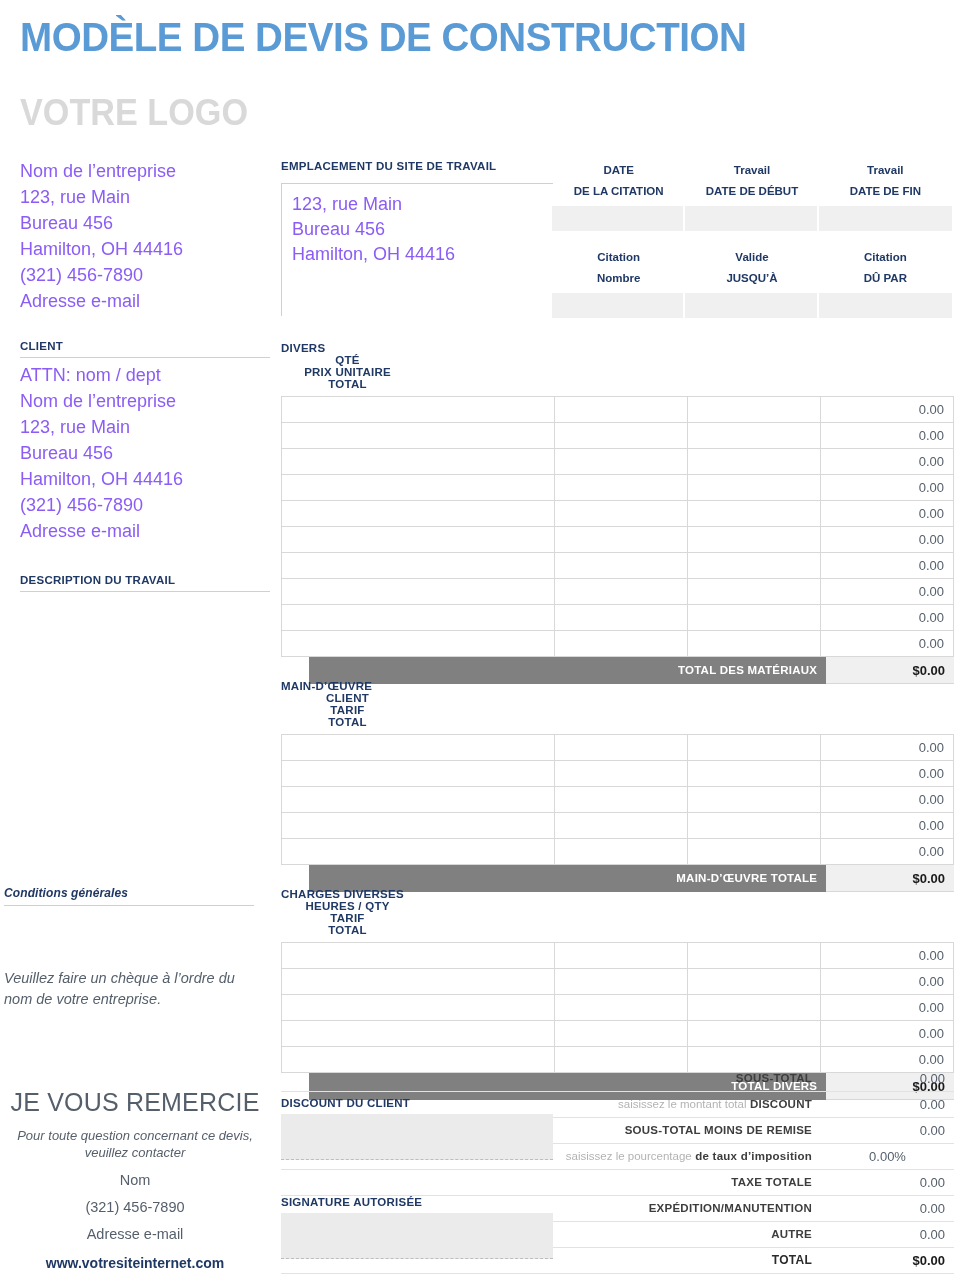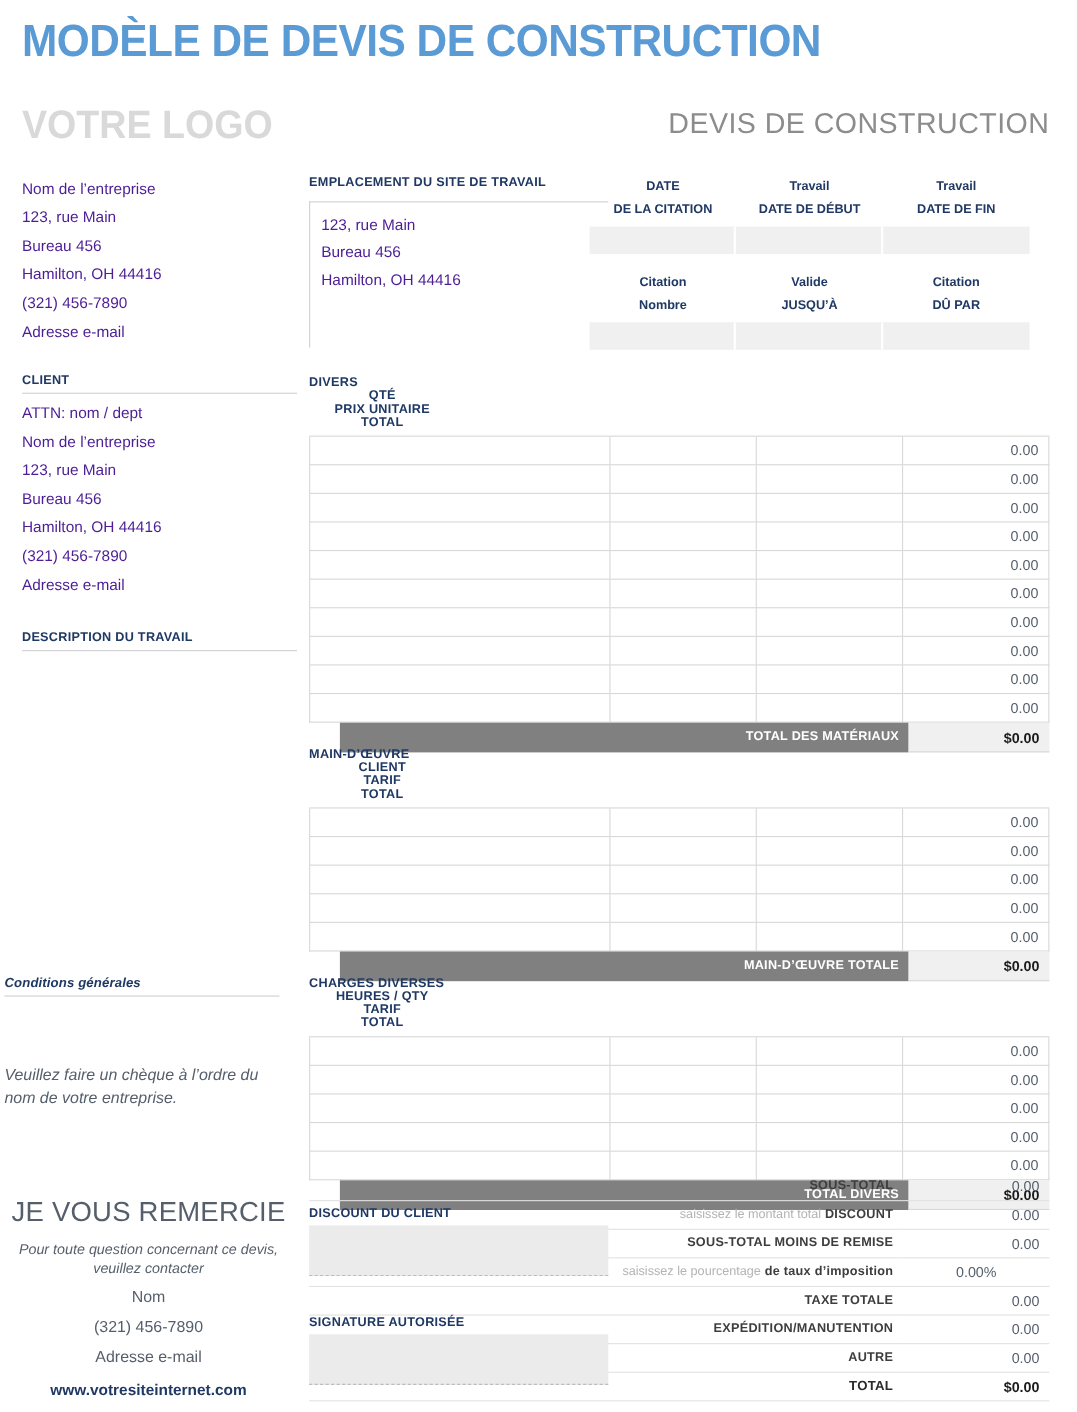--- a/index.html
+++ b/index.html
@@ -43,22 +43,22 @@
     position: absolute;
     right: 25px; top: 97px;
     font-size: 26px;
     color: #8c8c8c;
     font-weight: normal;
     letter-spacing: 0.4px;
   }
 
   
   .addr-line {
-    font-size: 14px;
-    color: #4c1d95;
+    font-size: 18px;
+    color: #8b5cf6;
     line-height: 26px;
     white-space: nowrap;
   }
   .sec-head {
     font-size: 11.5px;
     font-weight: bold;
     color: #1f3864;
     letter-spacing: 0.25px;
     padding-bottom: 5px;
     white-space: nowrap;
@@ -101,21 +101,21 @@
     position: absolute;
     left: 281px; top: 183px;
     width: 272px; height: 133px;
     border-top: 1px solid #d0d0d0;
     border-left: 1px solid #d0d0d0;
     padding: 8px 10px 0 10px;
   }
   .jobsite-box .addr-line { line-height: 25px; }
 
   
-  .dategrid { position: absolute; left: 536px; top: 160px; width: 400px; }
+  .dategrid { position: absolute; left: 552px; top: 160px; width: 400px; }
   .dg-labels { display: flex; }
   .dg-labels > div {
     width: 133.33px;
     text-align: center;
     font-size: 11.5px;
     font-weight: bold;
     color: #1f3864;
     line-height: 21px;
   }
   .dg-fields { display: flex; margin-top: 4px; }
@@ -223,21 +223,20 @@
     border-bottom: 1px dashed #bdbdbd;
   }
 </style>
 </head>
 <body>
 
 <div class="page">
 
   <div class="doc-title">MODÈLE DE DEVIS DE CONSTRUCTION</div>
   <div class="logo-text">VOTRE LOGO</div>
-  <div class="doc-kind">DEVIS DE CONSTRUCTION</div>
 
   <div class="company-block">
     <div class="addr-line">Nom de l’entreprise</div>
     <div class="addr-line">123, rue Main</div>
     <div class="addr-line">Bureau 456</div>
     <div class="addr-line">Hamilton, OH 44416</div>
     <div class="addr-line">(321) 456-7890</div>
     <div class="addr-line">Adresse e-mail</div>
   </div>
 

